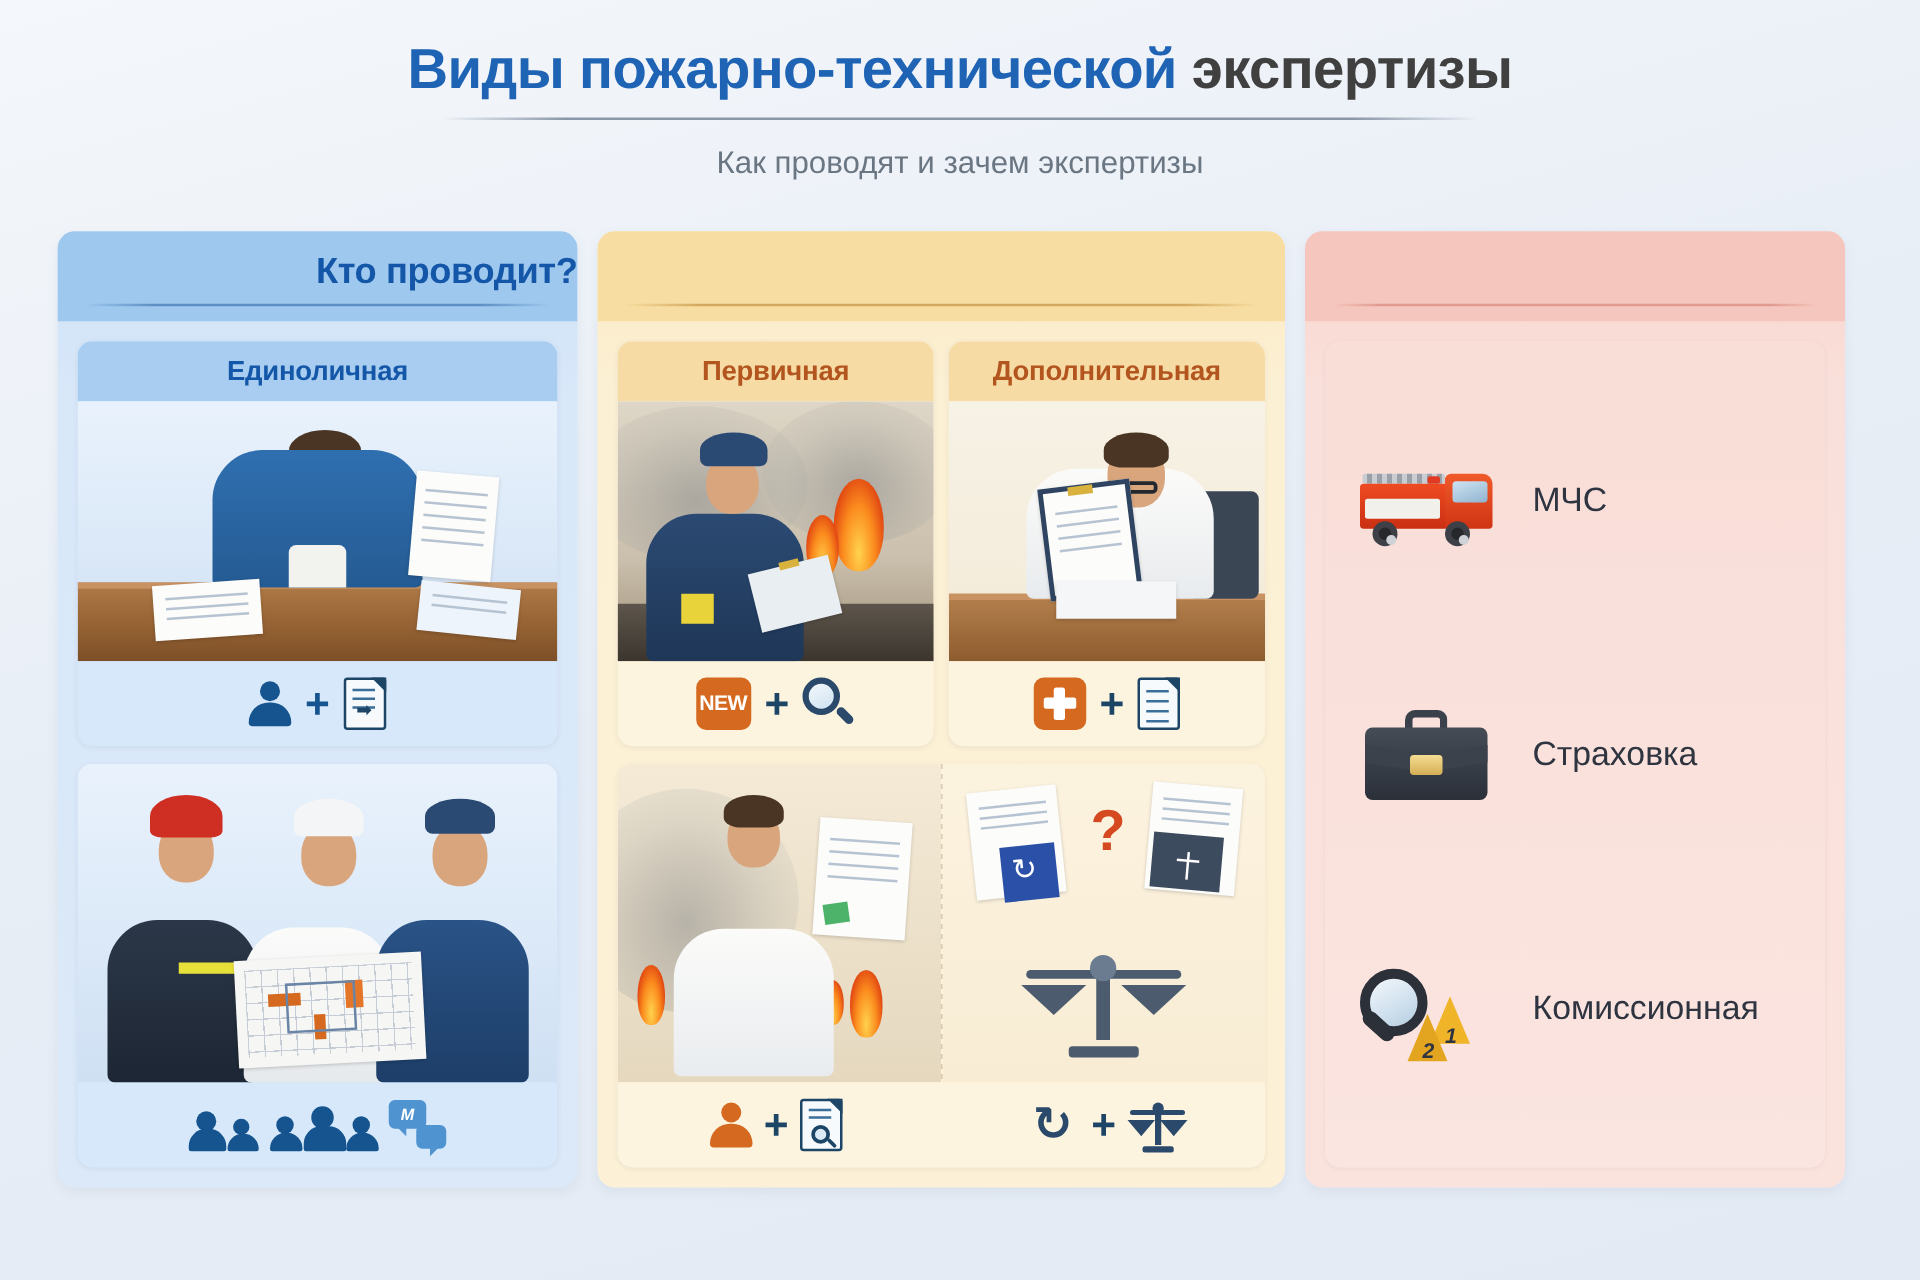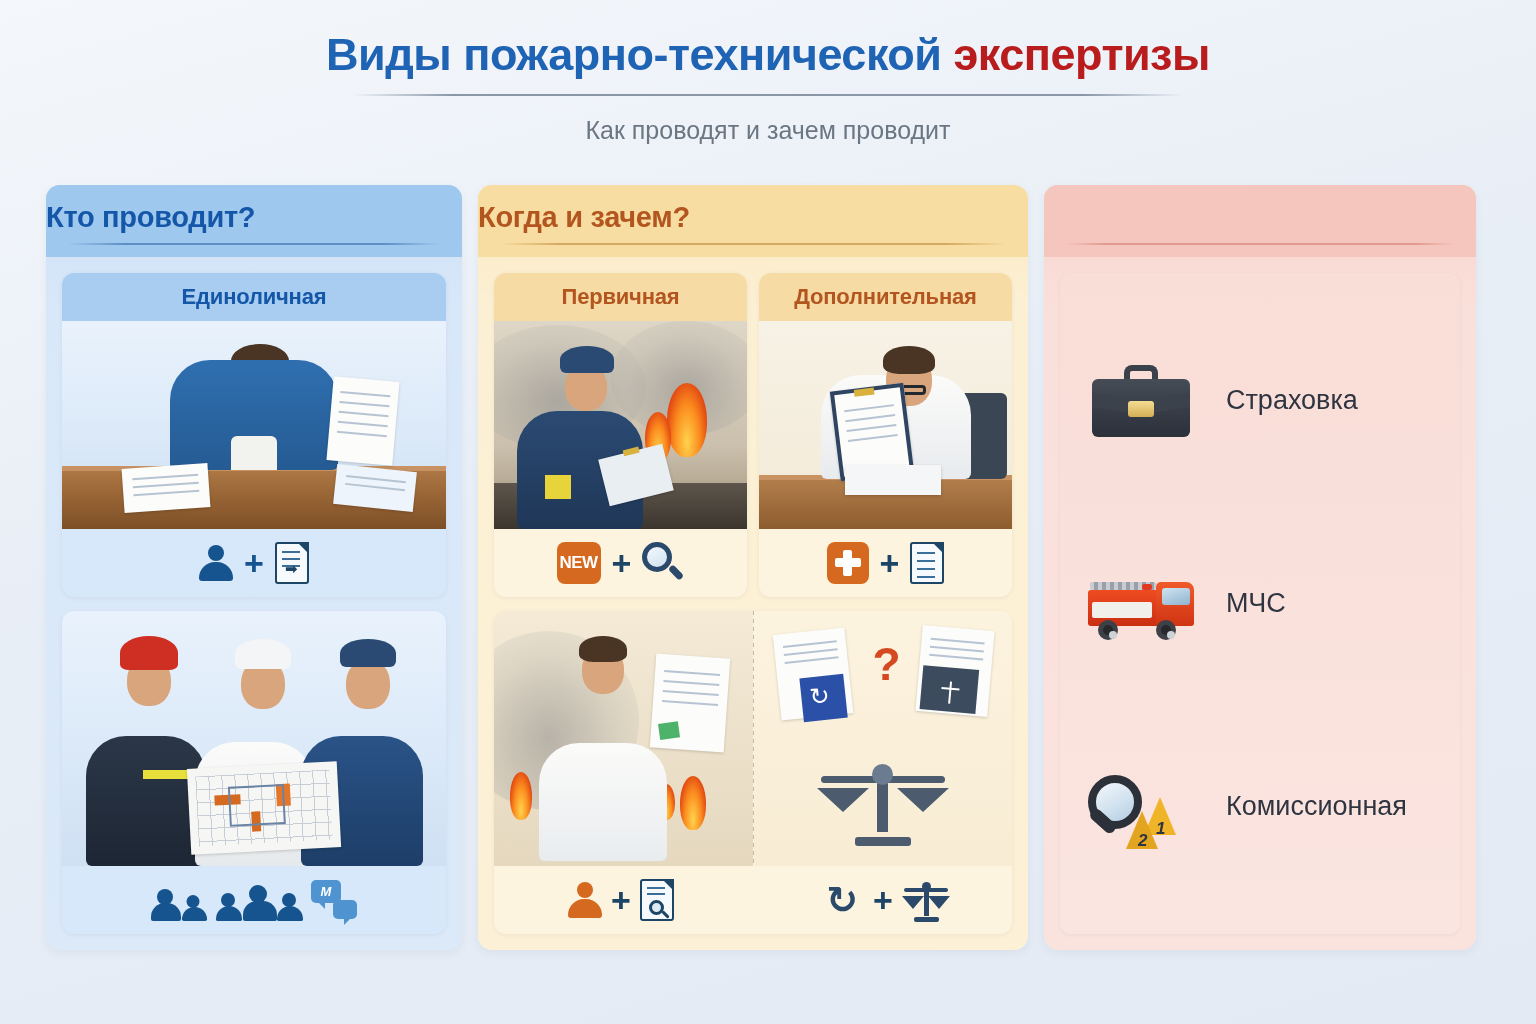--- a/index.html
+++ b/index.html
@@ -20,21 +20,21 @@
     text-align: center;
   }
   .main-title {
     font-size: 45px;
     font-weight: 700;
     letter-spacing: -0.5px;
     line-height: 1.1;
     white-space: nowrap;
   }
   .title-blue  { color: #1f63b4; }
-  .title-orange{ color: #b91c1c; margin-top: 48px; }
+  .title-orange{ color: #404040; margin-top: 48px; }
   .title-rule {
     width: 830px;
     height: 2px;
     margin: 14px auto 0;
     background: linear-gradient(to right, rgba(120,135,155,0), #8b97a8 12%, #8b97a8 88%, rgba(120,135,155,0));
   }
   .subtitle {
     margin-top: 20px;
     font-size: 25px;
     color: #6b7683;
@@ -60,21 +60,21 @@
     box-shadow: 0 3px 9px rgba(60,80,110,0.07);
   }
   .col-left   { width: 416px; background: linear-gradient(180deg,#cfe2f7 0%, #d9e8f9 18%, #dbe9f8 100%); }
   .col-middle { width: 550px; background: linear-gradient(180deg,#fbeac1 0%, #fcf0d4 16%, #fcf1d6 100%); }
   .col-right  { width: 432px; background: linear-gradient(180deg,#f7d3cc 0%, #fae0da 16%, #fbe3dd 100%); }
 
   .col-header {
     height: 72px;
     display: flex;
     align-items: center;
-    justify-content: flex-start;
+    justify-content: flex-end;
     position: relative;
     flex: 0 0 auto;
   }
   .ch-left   { background: #9ec8ee; }
   .ch-middle { background: #f7dda1; }
   .ch-right  { background: #f5c6bd; }
 
   .col-header-text {
     font-size: 29px;
     font-weight: 700;
@@ -327,21 +327,21 @@
   .sc-knob { position:absolute; left: 20px; top: 4px; width: 9px; height: 9px; border-radius:50%; background:#2b4a6b; }
 </style>
 </head>
 <body>
 
 <div class="page-header">
   <div class="main-title">
     <span class="title-blue">Виды пожарно-технической </span><span class="title-orange">экспертизы</span>
   </div>
   <div class="title-rule"></div>
-  <div class="subtitle">Как проводят и зачем проводит</div>
+  <div class="subtitle">Как проводят и зачем экспертизы</div>
 </div>
 
 <div class="columns">
 
   <section class="column col-left">
     <div class="col-header ch-left">
       <div class="col-header-text cht-left">Кто проводит?</div>
       <div class="col-header-rule chr-left"></div>
     </div>
     <div class="col-body">
@@ -452,21 +452,20 @@
             <i class="bub-b"></i>
           </span>
         </div>
       </article>
 
     </div>
   </section>
 
   <section class="column col-middle">
     <div class="col-header ch-middle">
-      <div class="col-header-text cht-middle">Когда и зачем?</div>
       <div class="col-header-rule chr-middle"></div>
     </div>
     <div class="col-body">
 
       <div class="pair-row">
 
         <article class="card card-amber">
           <div class="card-header cardh-amber">
             <div class="card-title cardt-amber">Первичная</div>
           </div>
@@ -629,50 +628,50 @@
     <div class="col-header ch-right">
       <div class="col-header-text cht-right"></div>
       <div class="col-header-rule chr-right"></div>
     </div>
     <div class="col-body">
       <div class="right-card">
 
 
         <div class="right-item">
           <span class="right-icon">
-            <i class="bc-handle"></i>
-              <i class="bc-body"></i>
-            <i class="bc-flapL"></i>
-              <i class="bc-flapR"></i>
-              <i class="bc-clasp"></i>
-          </span>
-          <span class="right-label">Страховка</span>
-        </div>
-
-        <div class="right-item">
-          <span class="right-icon">
             <i class="ft-ladder"></i>
             <i class="ft-light" style="left:60px;"></i>
               <i class="ft-light" style="left:78px; background:#2f4f7a;"></i>
             <i class="ft-body"></i>
               <i class="ft-cab"></i>
               <i class="ft-window"></i>
               <i class="ft-stripe"></i>
             <i class="ft-wheel" style="left:16px;">
                 <i class="ft-hub"></i>
               </i>
             <i class="ft-wheel" style="left:74px;">
                 <i class="ft-hub"></i>
               </i>
           </span>
           <span class="right-label">МЧС</span>
         </div>
 
         <div class="right-item">
           <span class="right-icon">
+            <i class="bc-handle"></i>
+              <i class="bc-body"></i>
+            <i class="bc-flapL"></i>
+              <i class="bc-flapR"></i>
+              <i class="bc-clasp"></i>
+          </span>
+          <span class="right-label">Страховка</span>
+        </div>
+
+        <div class="right-item">
+          <span class="right-icon">
             <i class="mg-lens"></i>
               <i class="mg-handle"></i>
             <i class="marker" style="left:62px; top:38px;"></i>
             <i class="marker-num" style="left:74px; top:60px;">1</i>
             <i class="marker" style="left:44px; top:52px; border-bottom-color:#e3a520;"></i>
             <i class="marker-num" style="left:56px; top:72px;">2</i>
           </span>
           <span class="right-label">Комиссионная</span>
         </div>
 

